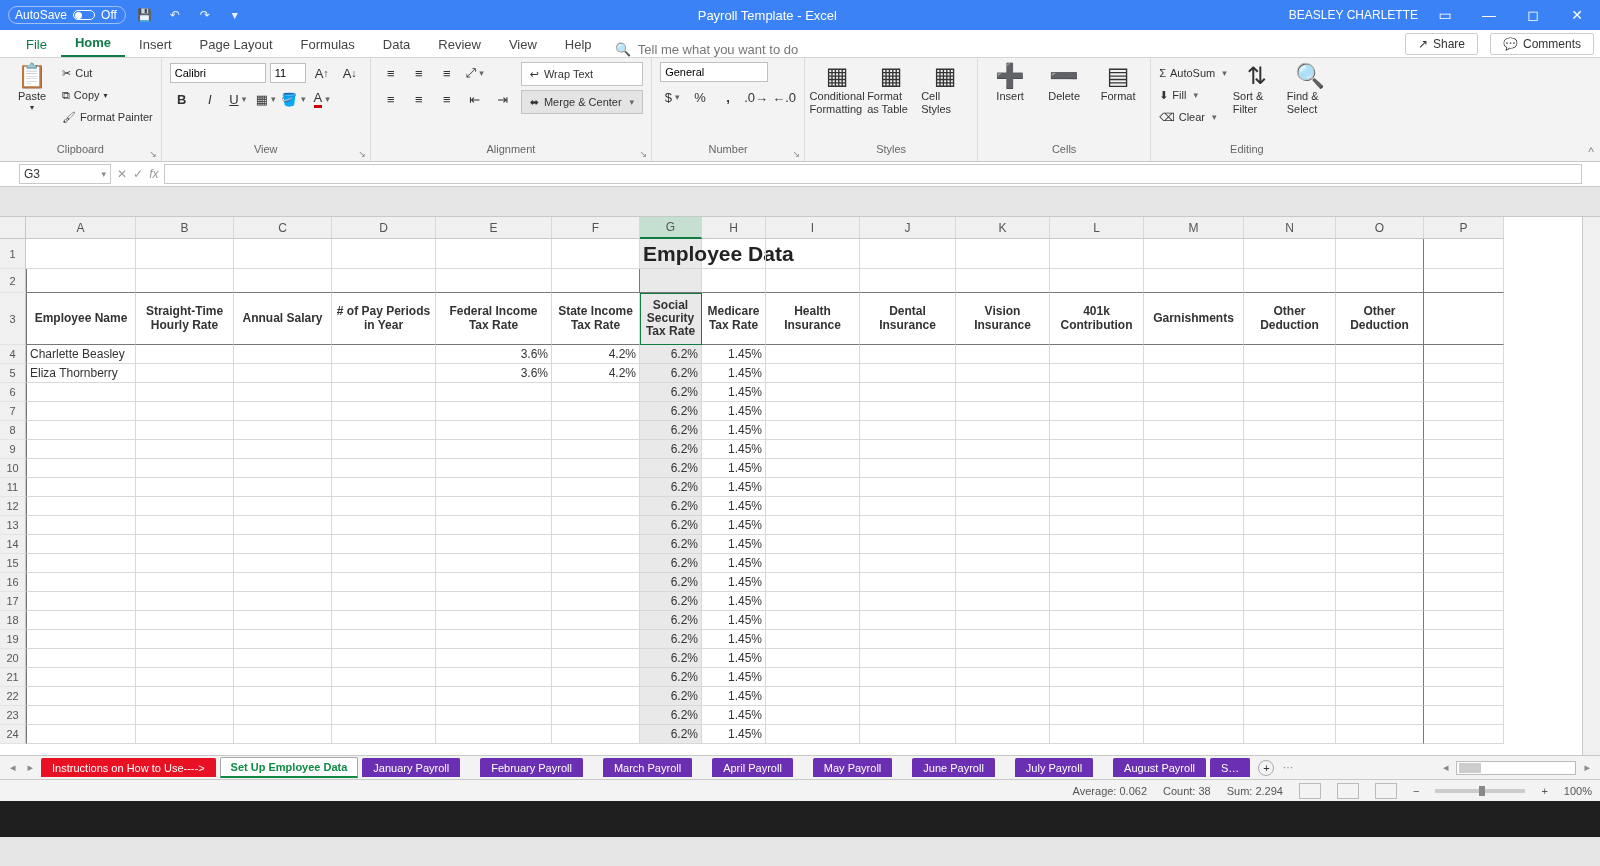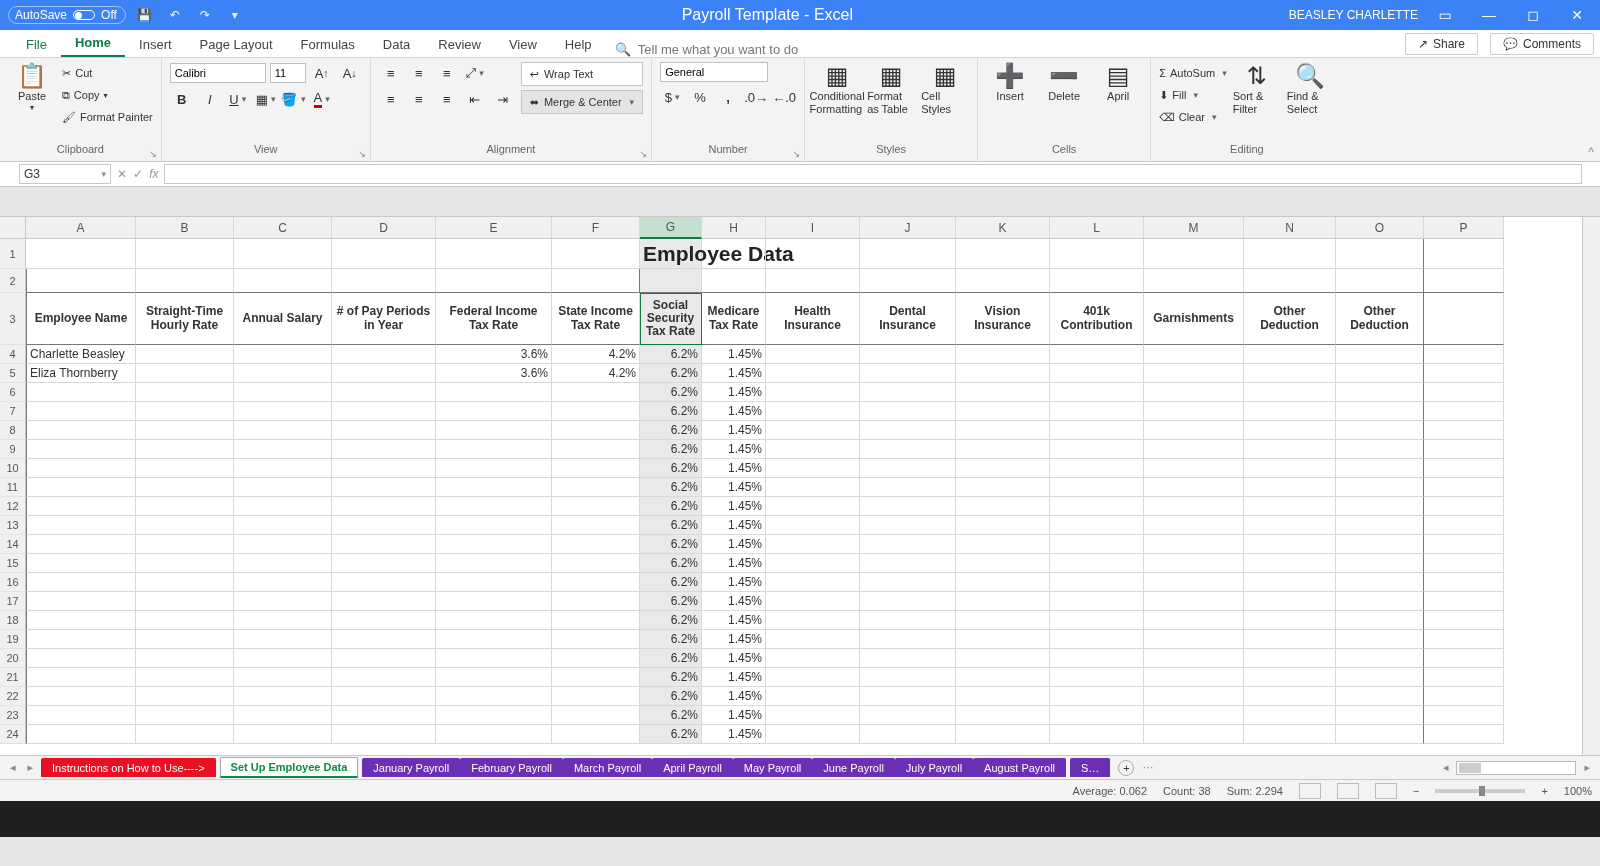--- a/index.html
+++ b/index.html
@@ -5,21 +5,21 @@
 * { margin:0; padding:0; box-sizing:border-box; font-family:"Segoe UI",Arial,sans-serif; }
 body { background:#e6e6e6; width:1600px; height:866px; overflow:hidden; font-size:12px; color:#333; }
 
 
 .titlebar { background:#3b82f6; height:30px; display:flex; align-items:center; color:#fff; font-size:12px; }
 .titlebar .left { display:flex; align-items:center; gap:8px; padding-left:8px; }
 .autosave { display:flex; align-items:center; gap:6px; border:1px solid rgba(255,255,255,.5); border-radius:14px; padding:1px 8px 1px 6px; }
 .toggle { width:22px; height:10px; border:1px solid #fff; border-radius:6px; position:relative; }
 .toggle::after { content:""; position:absolute; left:1px; top:0.5px; width:7px; height:7px; border-radius:50%; background:#fff; }
 .qat-btn { width:22px; text-align:center; opacity:.9; }
-.titlebar .center { flex:1; text-align:center; font-size:16px; }
+.titlebar .center { flex:1; text-align:center; font-size:13px; }
 .titlebar .right { display:flex; align-items:center; gap:10px; padding-right:6px; }
 .winbtn { width:34px; text-align:center; font-size:14px; }
 
 
 .tabs { background:#fff; height:28px; display:flex; align-items:flex-end; border-bottom:1px solid #d4d4d4; padding-left:12px; gap:0; }
 .tab { padding:6px 14px 5px; font-size:13px; color:#444; cursor:pointer; }
 .tab.file { color:#0f7b47; }
 .tab.active { border-bottom:2px solid #0f7b47; color:#0f7b47; font-weight:600; }
 .tellme { margin-left:10px; display:flex; align-items:center; gap:6px; color:#777; font-size:13px; }
 .tabs .spacer{flex:1}
@@ -271,21 +271,21 @@
       <div class="bigbtn">
           <div class="ico">➕</div>
           <span>Insert</span>
         </div>
       <div class="bigbtn">
           <div class="ico">➖</div>
           <span>Delete</span>
         </div>
       <div class="bigbtn">
           <div class="ico">▤</div>
-          <span>April</span>
+          <span>Format</span>
         </div>
     </div>
     <div class="group-label"><span>Cells</span></div>
   </div>
 
   <div class="group" style="border-right:none;">
     <div class="group-body">
       <div>
         <div class="smallrow dd">
             <span>Σ</span>
@@ -821,21 +821,21 @@
     </div>
   </div>
   <div class="vscroll"></div>
 </div>
 
 <div class="sheetbar">
   <span class="navtri">◂</span>
   <span class="navtri">▸</span>
   <div class="stab red">Instructions on How to Use----&gt;</div>
   <div class="stab green">Set Up Employee Data</div>
-  <div id="month-tabs" style="display:flex;gap:0;">
+  <div id="month-tabs" style="display:flex;gap:20px;">
       <div class="stab purple">January Payroll</div>
       <div class="stab purple">February Payroll</div>
       <div class="stab purple">March Payroll</div>
       <div class="stab purple">April Payroll</div>
       <div class="stab purple">May Payroll</div>
       <div class="stab purple">June Payroll</div>
       <div class="stab purple">July Payroll</div>
       <div class="stab purple">August Payroll</div>
     </div>
   <div class="stab purple">S…</div>

